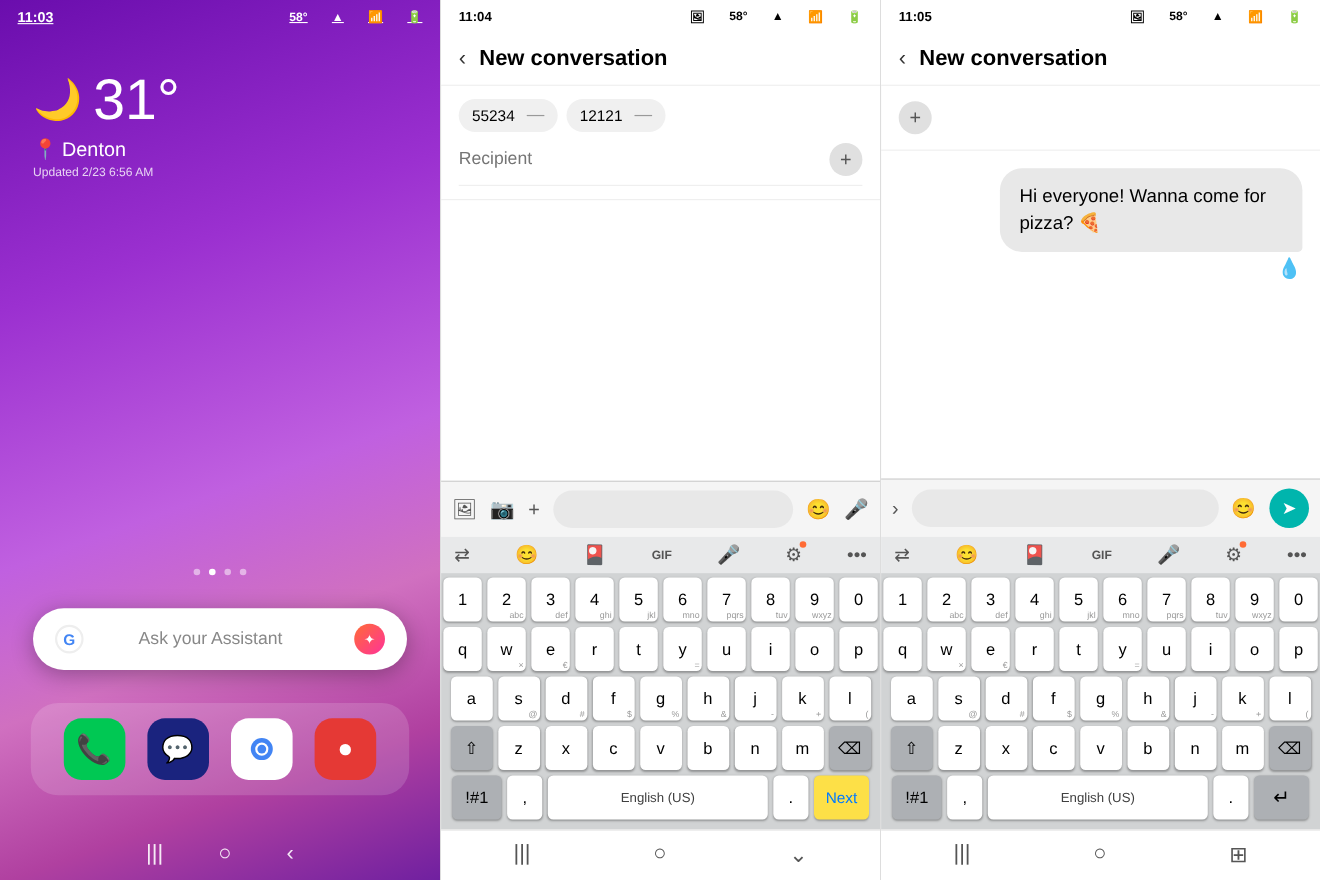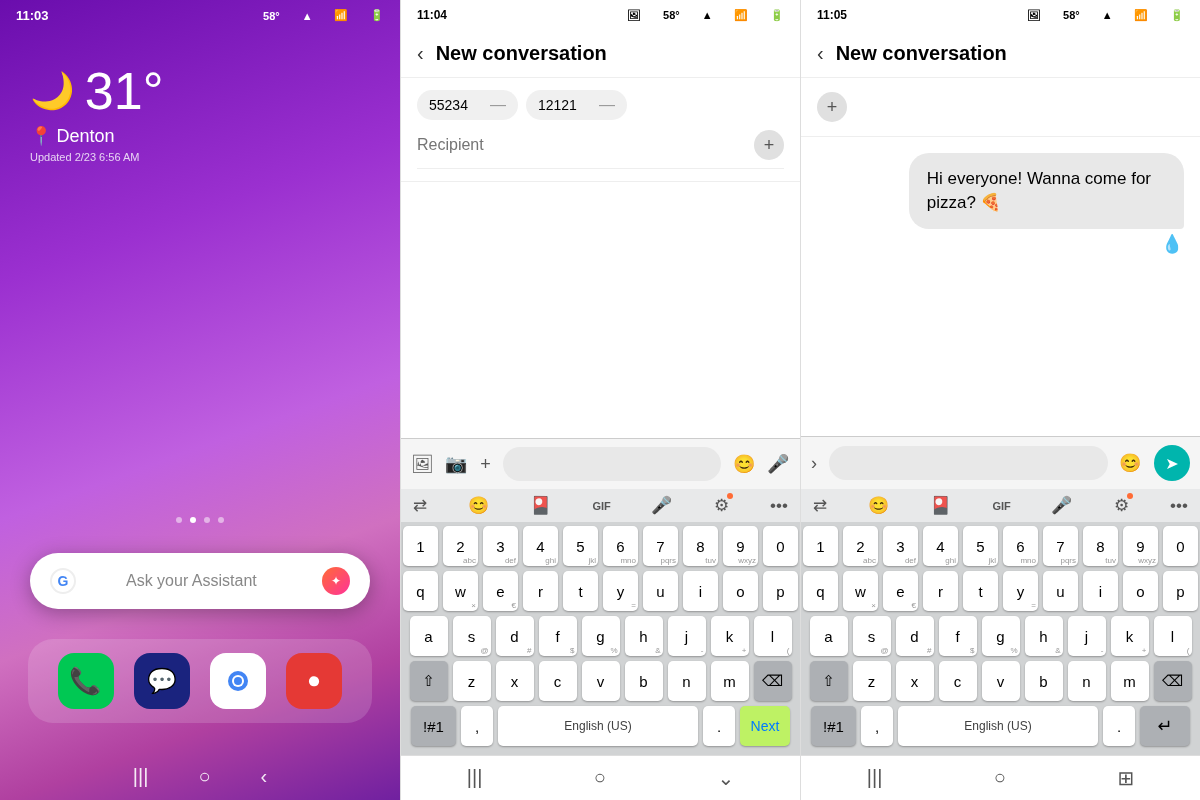--- a/index.html
+++ b/index.html
@@ -30,20 +30,21 @@
 
     .status-bar {
       width: 100%;
       display: flex;
       justify-content: space-between;
       align-items: center;
       padding: 8px 16px;
       color: white;
       font-size: 13px;
       font-weight: 600;
+      text-decoration: underline;
     }
 
     .status-icons {
       display: flex;
       align-items: center;
       gap: 22px;
       font-size: 11px;
     }
 
     .weather-widget {
@@ -248,21 +249,21 @@
       gap: 8px;
       align-items: center;
     }
 
     .chip {
       background: #f0f0f0;
       border-radius: 20px;
       padding: 6px 12px;
       display: flex;
       align-items: center;
-      gap: 22px;
+      gap: 11px;
       font-size: 14px;
     }
 
     .chip-remove {
       color: #999;
       font-size: 16px;
       cursor: pointer;
     }
 
     .recipient-input-row {
@@ -432,21 +433,21 @@
     }
 
     .key.space {
       flex: 4;
       max-width: 200px;
       font-size: 12px;
       color: #404040;
     }
 
     .key.next-key {
-      background: #bef264;
+      background: #fde047;
       color: #007aff;
       font-size: 14px;
       font-weight: 500;
     }
 
     .key.enter-key {
       background: #adb0b4;
       font-size: 18px;
     }
 

